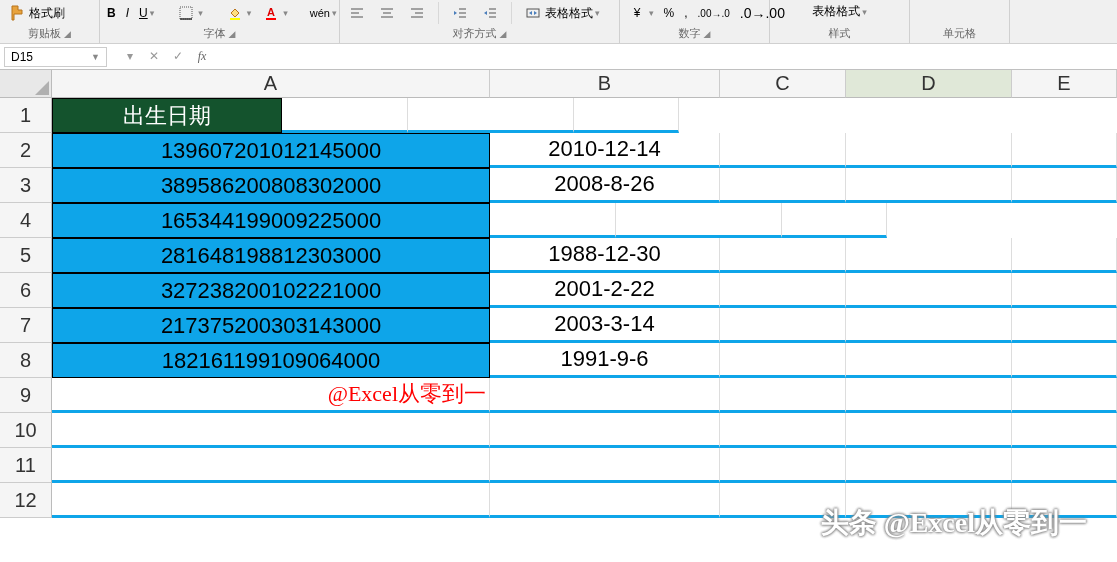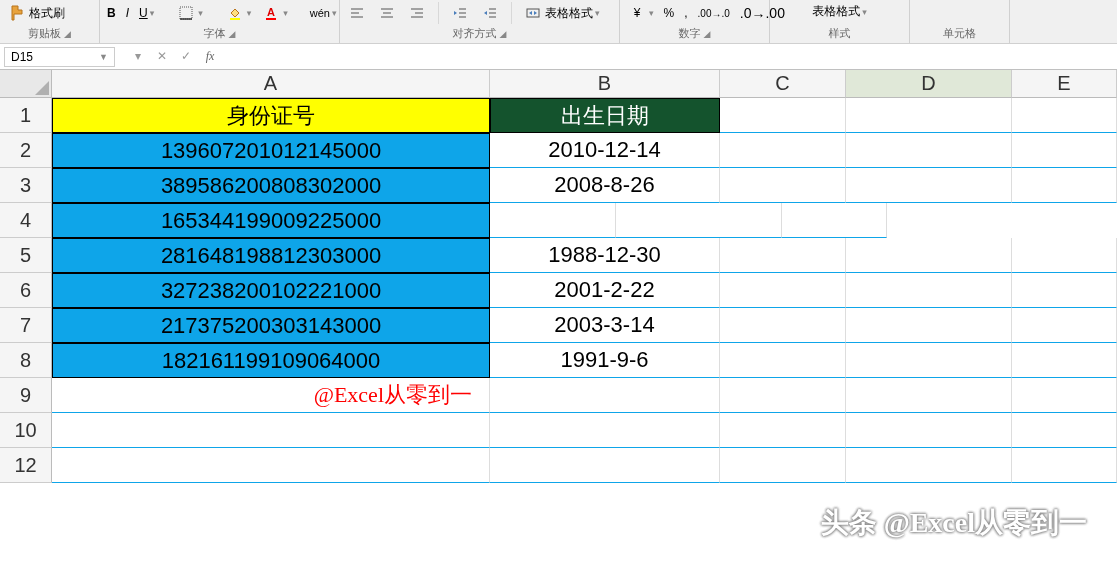--- a/index.html
+++ b/index.html
@@ -10,21 +10,21 @@
     .ribbon-group { border-right: 1px solid #d0d0d0; display: flex; flex-direction: column; justify-content: space-between; padding: 0 4px 2px; }
     .rg-top { display: flex; align-items: center; gap: 4px; padding-top: 2px; }
     .rg-label { text-align: center; font-size: 11px; color: #666; }
     .rg-dropdown { font-size: 9px; color: #888; }
     .ribbon-icon { width: 20px; height: 20px; display: flex; align-items: center; justify-content: center; }
     .ribbon-btn { display: flex; align-items: center; gap: 2px; padding: 1px 3px; cursor: pointer; }
     .sep { width: 1px; height: 22px; background: #d8d8d8; margin: 0 4px; }
     
     
     .formula-row { display: flex; align-items: center; height: 26px; border-bottom: 1px solid #c0c0c0; background: #fff; }
-    .name-box { width: 111px; border: 1px solid #ccc; height: 20px; margin: 6px 4px; display: flex; align-items: center; padding: 0 6px; font-size: 12px; justify-content: space-between; text-align: center; }
+    .name-box { width: 103px; border: 1px solid #ccc; height: 20px; margin: 6px 4px; display: flex; align-items: center; padding: 0 6px; font-size: 12px; justify-content: space-between; text-align: center; }
     .nb-drop { font-size: 9px; color: #888; }
     .fb-btns { display: flex; gap: 6px; padding: 0 10px; color: #999; }
     .fb-btn { width: 18px; text-align: center; cursor: pointer; }
     .fx { font-style: italic; font-family: serif; color: #666; }
     .formula-input { flex: 1; border: none; height: 20px; padding: 0 4px; }
     
     
     .sheet { display: flex; flex-direction: column; }
     .hdr-row { display: flex; }
     .corner { width: 52px; height: 28px; background: #e8e8e8; border-right: 1px solid #bbb; border-bottom: 1px solid #bbb; position: relative; }
@@ -32,32 +32,32 @@
     .col-hdr { height: 28px; background: #f5f5f5; border-right: 1px solid #ccc; border-bottom: 1px solid #bbb; display: flex; align-items: center; justify-content: center; font-size: 20px; color: #333; font-family: Arial; }
     .col-hdr.selected { background: #e0e8d8; }
     .col-A { width: 438px; }
     .col-B { width: 230px; }
     .col-C { width: 126px; }
     .col-D { width: 166px; }
     .col-E { width: 105px; }
     
     .data-row { display: flex; }
     .row-hdr { width: 52px; background: #f5f5f5; border-right: 1px solid #bbb; border-bottom: 1px solid #ccc; display: flex; align-items: center; justify-content: center; font-size: 20px; color: #333; font-family: Arial; }
-    .cell { border-right: 1px solid #ddd; border-bottom: 1px solid #0ea5e9; display: flex; align-items: center; justify-content: center; font-size: 22px; font-family: Arial; color: #000; }
+    .cell { border-right: 1px solid #ddd; border-bottom: 3px solid #0ea5e9; display: flex; align-items: center; justify-content: center; font-size: 22px; font-family: Arial; color: #000; }
     .cell.col-A { width: 438px; }
     .cell.col-B { width: 230px; }
     .cell.col-C { width: 126px; }
     .cell.col-D { width: 166px; }
     .cell.col-E { width: 105px; }
     .rh-1 { height: 35px; } .rh-n { height: 35px; }
     
     .hdr-yellow { background: #ffff00; border: 1px solid #000; font-family: "Microsoft YaHei"; }
     .hdr-green { background: #14532d; color: #fff; border: 1px solid #000; font-family: "Microsoft YaHei"; }
     .id-cell { background: #0ea5e9; border: 1px solid #000; }
-    .red-text { color: #ff0000; font-family: "Microsoft YaHei"; font-size: 22px; justify-content: flex-end; padding-right: 17px; }
+    .red-text { color: #ff0000; font-family: "Microsoft YaHei"; font-size: 22px; justify-content: flex-end; padding-right: 3px; }
     
     .watermark { position: absolute; right: 30px; bottom: 20px; font-size: 28px; color: #fff; font-family: "Microsoft YaHei"; font-weight: bold; text-shadow: 0 0 3px #888, 0 0 3px #888, 0 0 3px #888; z-index: 100; }
   </style>
 </head>
 <body>
 
 <div class="ribbon">
   <div class="ribbon-group" style="width:100px">
     <div class="rg-top">
       <span class="ribbon-btn">
@@ -244,21 +244,20 @@
     <div class="corner"></div>
     <div class="col-hdr col-A">A</div>
     <div class="col-hdr col-B">B</div>
     <div class="col-hdr col-C">C</div>
     <div class="col-hdr col-D selected">D</div>
     <div class="col-hdr col-E">E</div>
   </div>
 
   <div class="data-row">
     <div class="row-hdr rh-1">1</div>
-    <div class="cell col-A hdr-yellow rh-1">身份证号</div>
     <div class="cell col-B hdr-green rh-1">出生日期</div>
     <div class="cell col-C rh-1"></div>
     <div class="cell col-D rh-1"></div>
     <div class="cell col-E rh-1"></div>
   </div>
 
   <div class="data-row">
       <div class="row-hdr rh-n">2</div>
       <div class="cell col-A id-cell rh-n">139607201012145000</div>
       <div class="cell col-B rh-n">2010-12-14</div>
@@ -324,20 +323,28 @@
     </div>
   <div class="data-row">
       <div class="row-hdr rh-n">10</div>
       <div class="cell col-A rh-n"></div>
       <div class="cell col-B rh-n"></div>
       <div class="cell col-C rh-n"></div>
       <div class="cell col-D rh-n"></div>
       <div class="cell col-E rh-n"></div>
     </div>
   <div class="data-row">
+      <div class="row-hdr rh-n">11</div>
+      <div class="cell col-A rh-n"></div>
+      <div class="cell col-B rh-n"></div>
+      <div class="cell col-C rh-n"></div>
+      <div class="cell col-D rh-n"></div>
+      <div class="cell col-E rh-n"></div>
+    </div>
+  <div class="data-row">
       <div class="row-hdr rh-n">12</div>
       <div class="cell col-A rh-n"></div>
       <div class="cell col-B rh-n"></div>
       <div class="cell col-C rh-n"></div>
       <div class="cell col-D rh-n"></div>
       <div class="cell col-E rh-n"></div>
     </div>
 </div>
 
 <div class="watermark">头条 @Excel从零到一</div>

